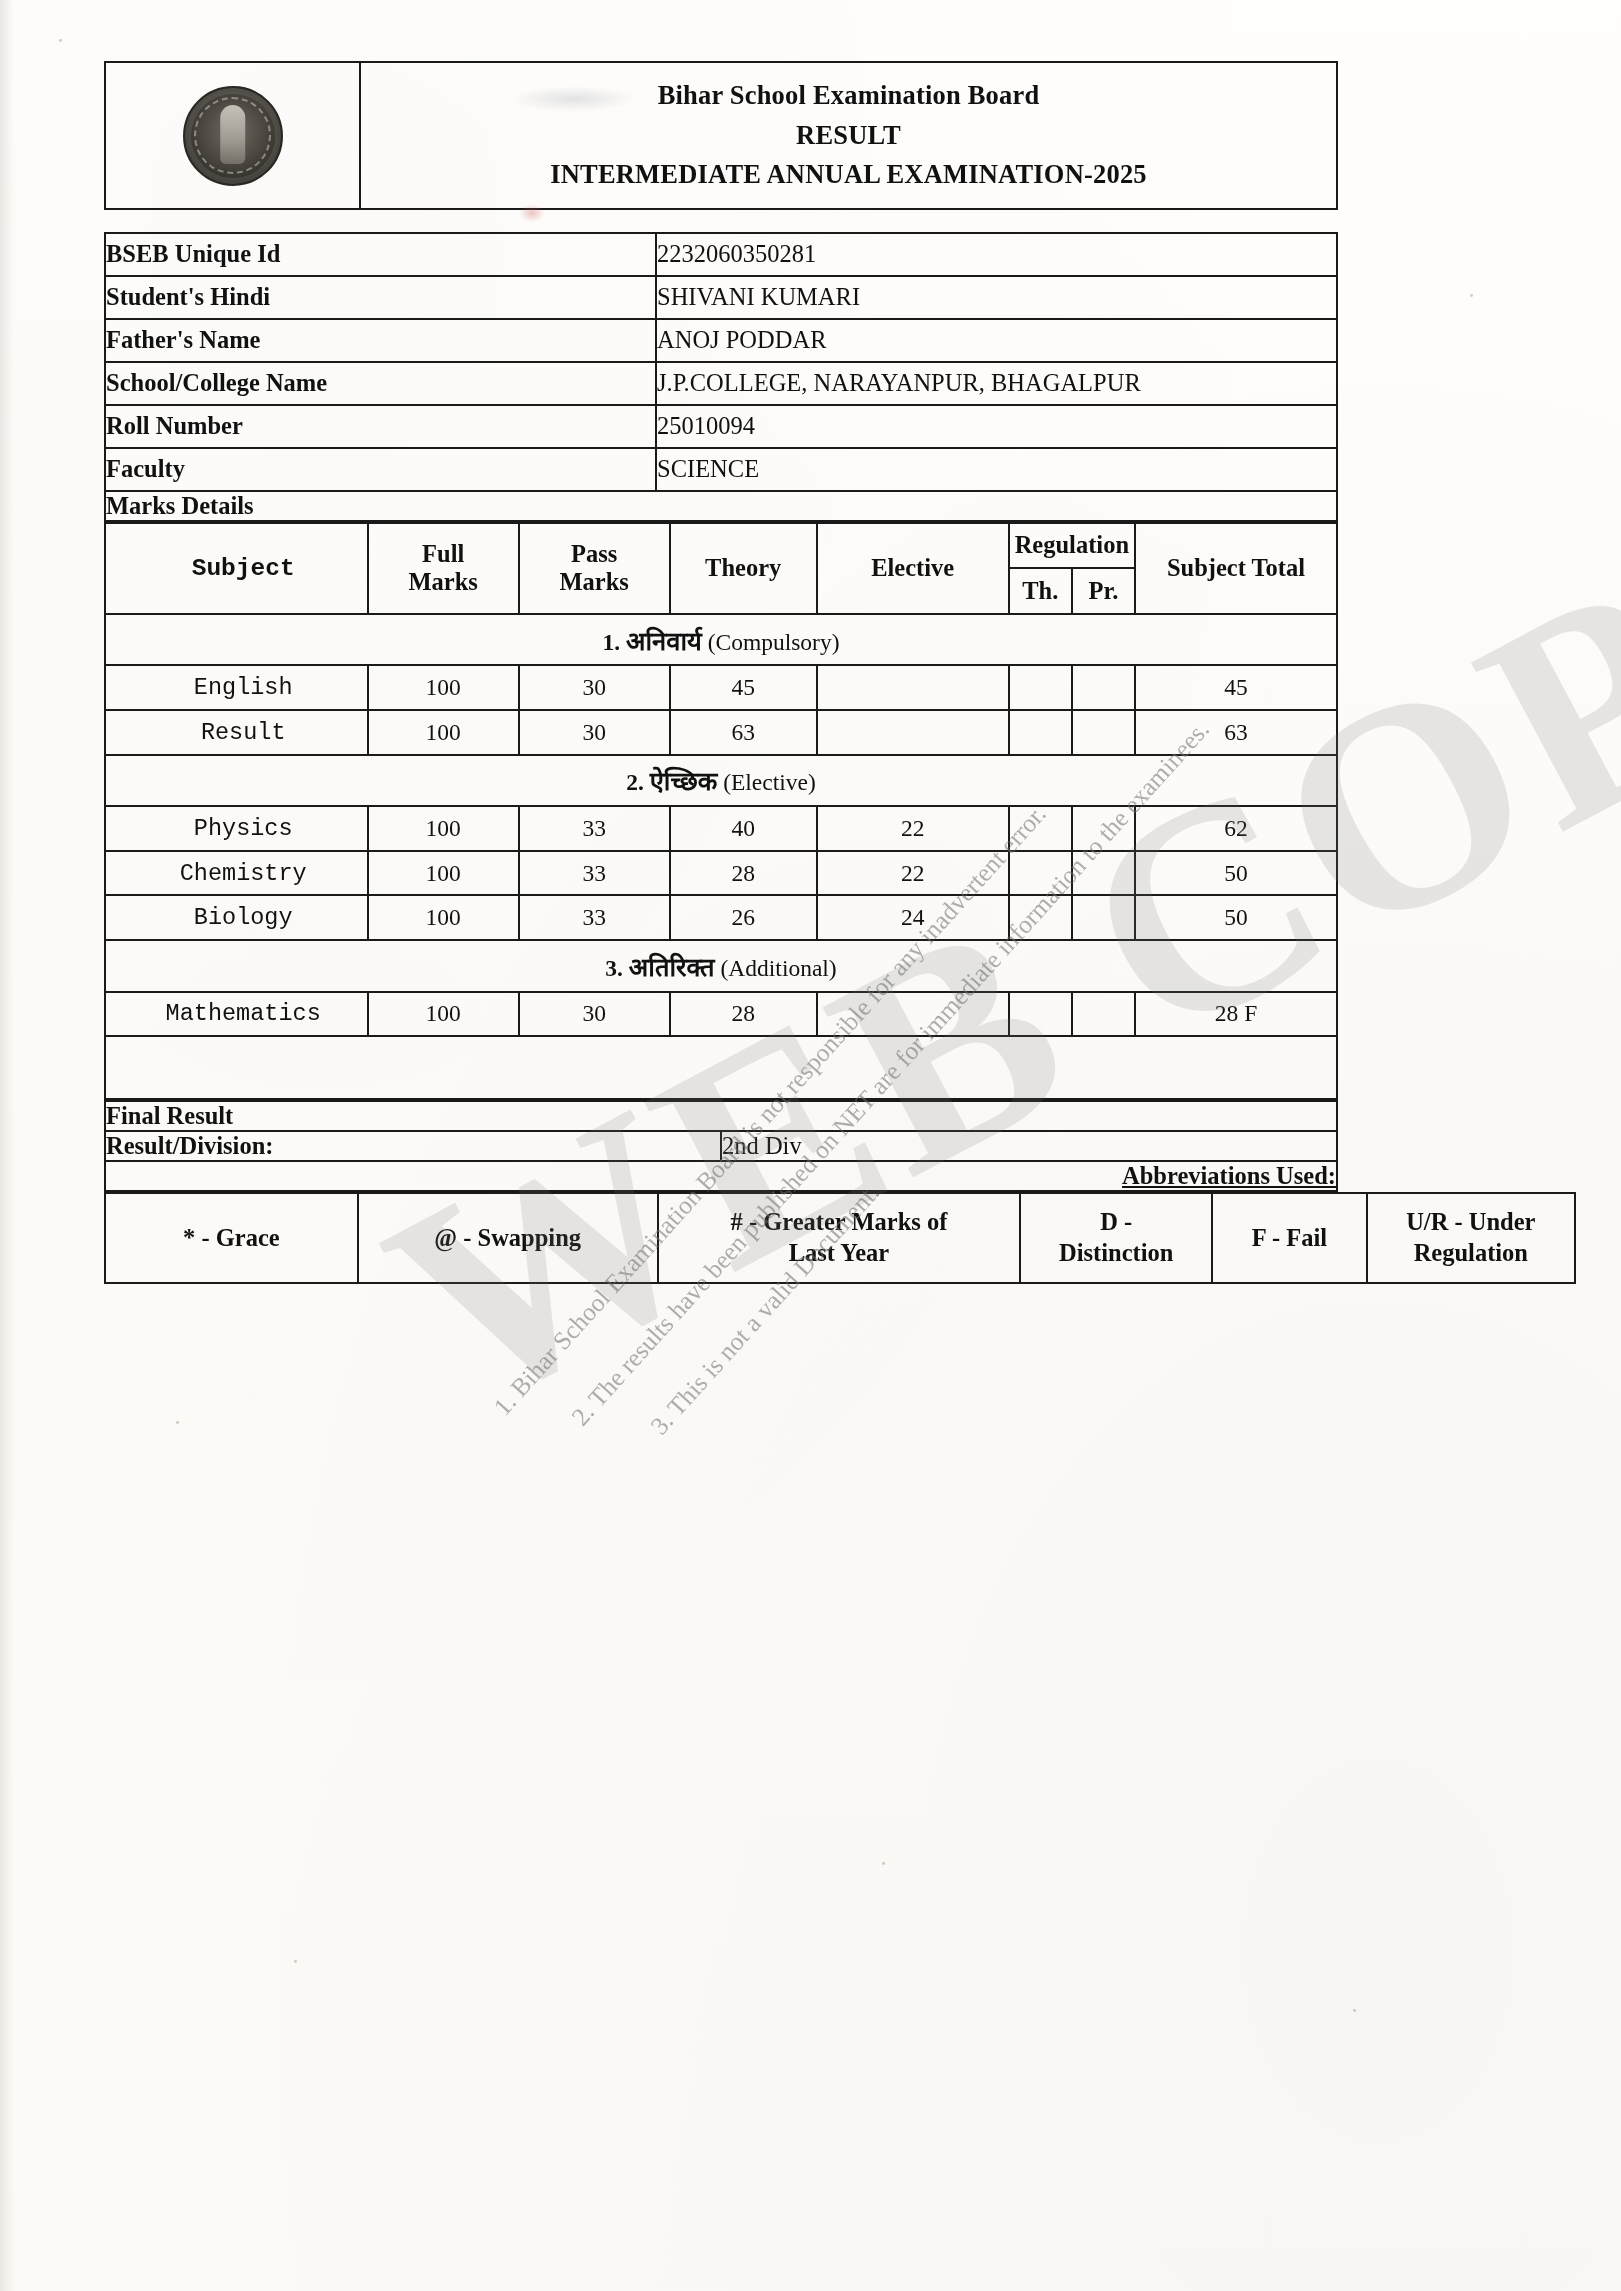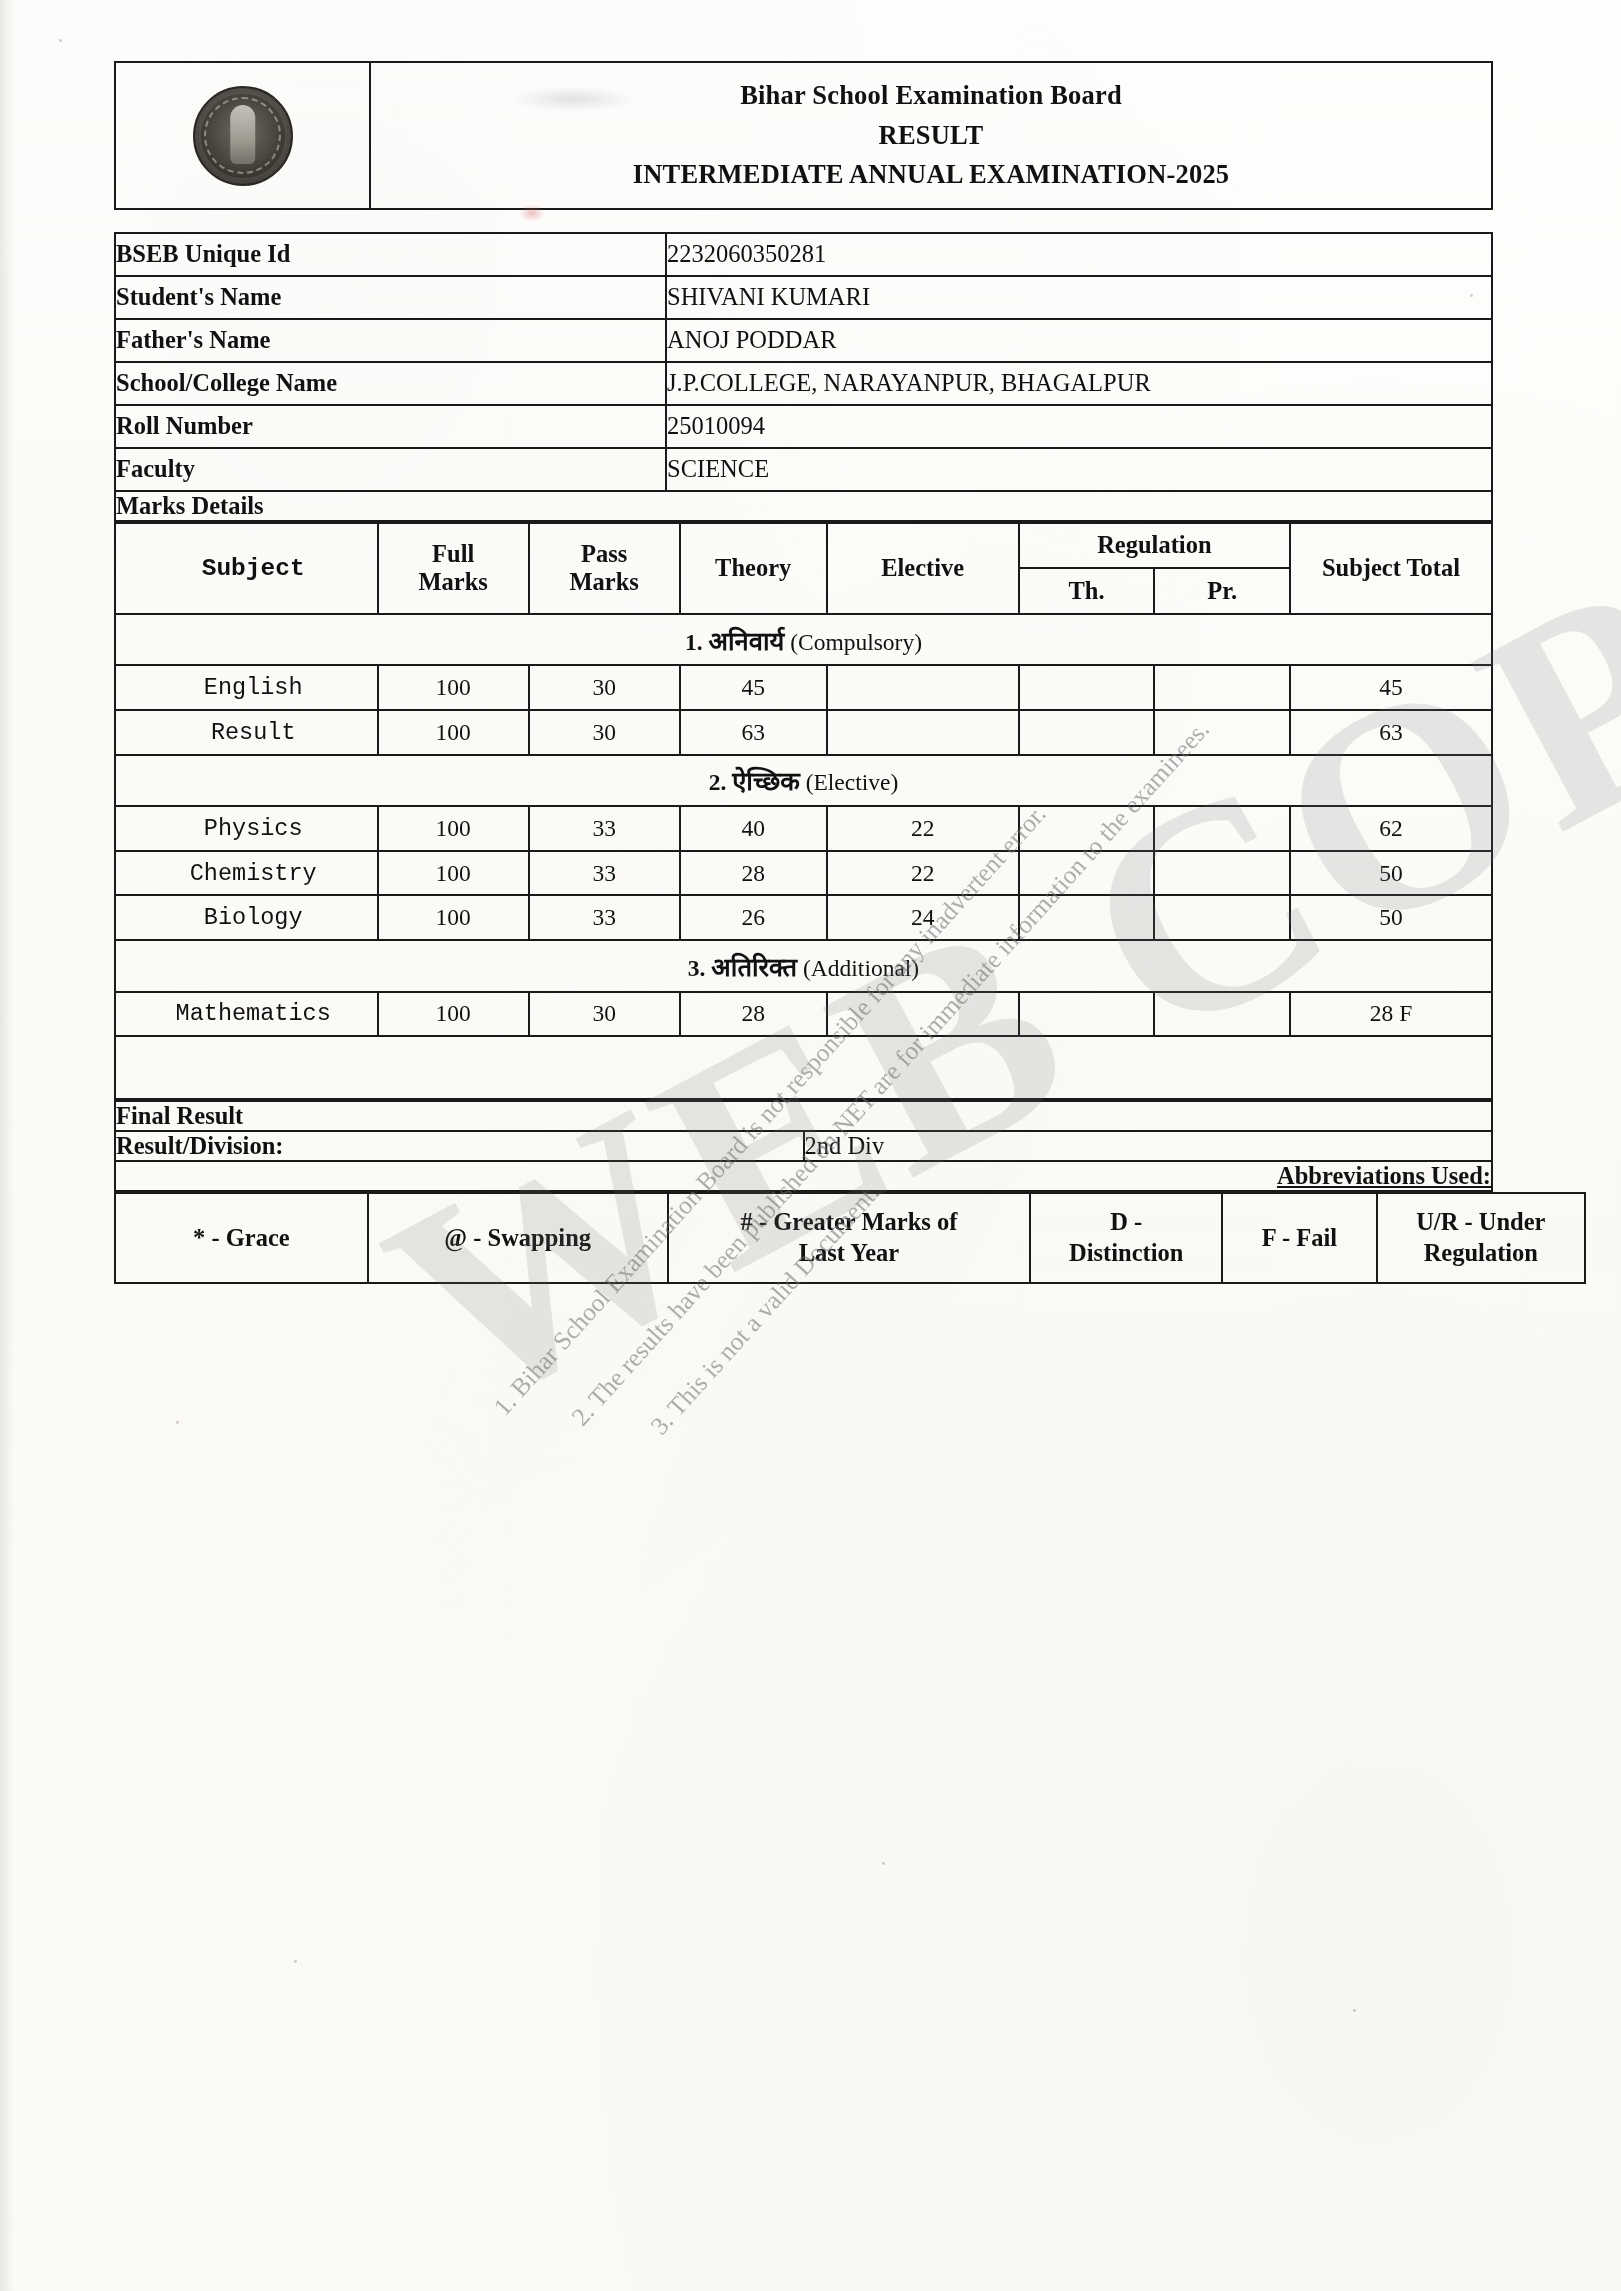--- a/index.html
+++ b/index.html
@@ -35,23 +35,23 @@
   .edge-left {
     position: absolute;
     left: 0; top: 0; bottom: 0;
     width: 13.7px;
     background: linear-gradient(90deg, #e9e7e2 0%, rgba(255,255,255,0) 100%);
     pointer-events: none;
   }
 
   .doc {
     position: absolute;
-    left: 114px;
+    left: 104px;
     top: 61px;
-    width: 1379px;
+    width: 1234px;
   }
 
   table.main {
     width: 100%;
     border-collapse: collapse;
     table-layout: fixed;
   }
   table.main td, table.main th {
     border: 2px solid #1a1a1a;
     padding: 0;
@@ -272,21 +272,21 @@
 
     <div style="height:21.6px"></div>
 
     <table class="main">
       <tbody>
           <tr>
         <td class="info-label">BSEB Unique Id</td>
         <td class="info-value">2232060350281</td>
       </tr>
       <tr>
-        <td class="info-label">Student's Name</td>
+        <td class="info-label">Student's Hindi</td>
         <td class="info-value">SHIVANI KUMARI</td>
       </tr>
       <tr>
         <td class="info-label">Father's Name</td>
         <td class="info-value">ANOJ PODDAR</td>
       </tr>
       <tr>
         <td class="info-label">School/College Name</td>
         <td class="info-value">J.P.COLLEGE, NARAYANPUR, BHAGALPUR</td>
       </tr>

